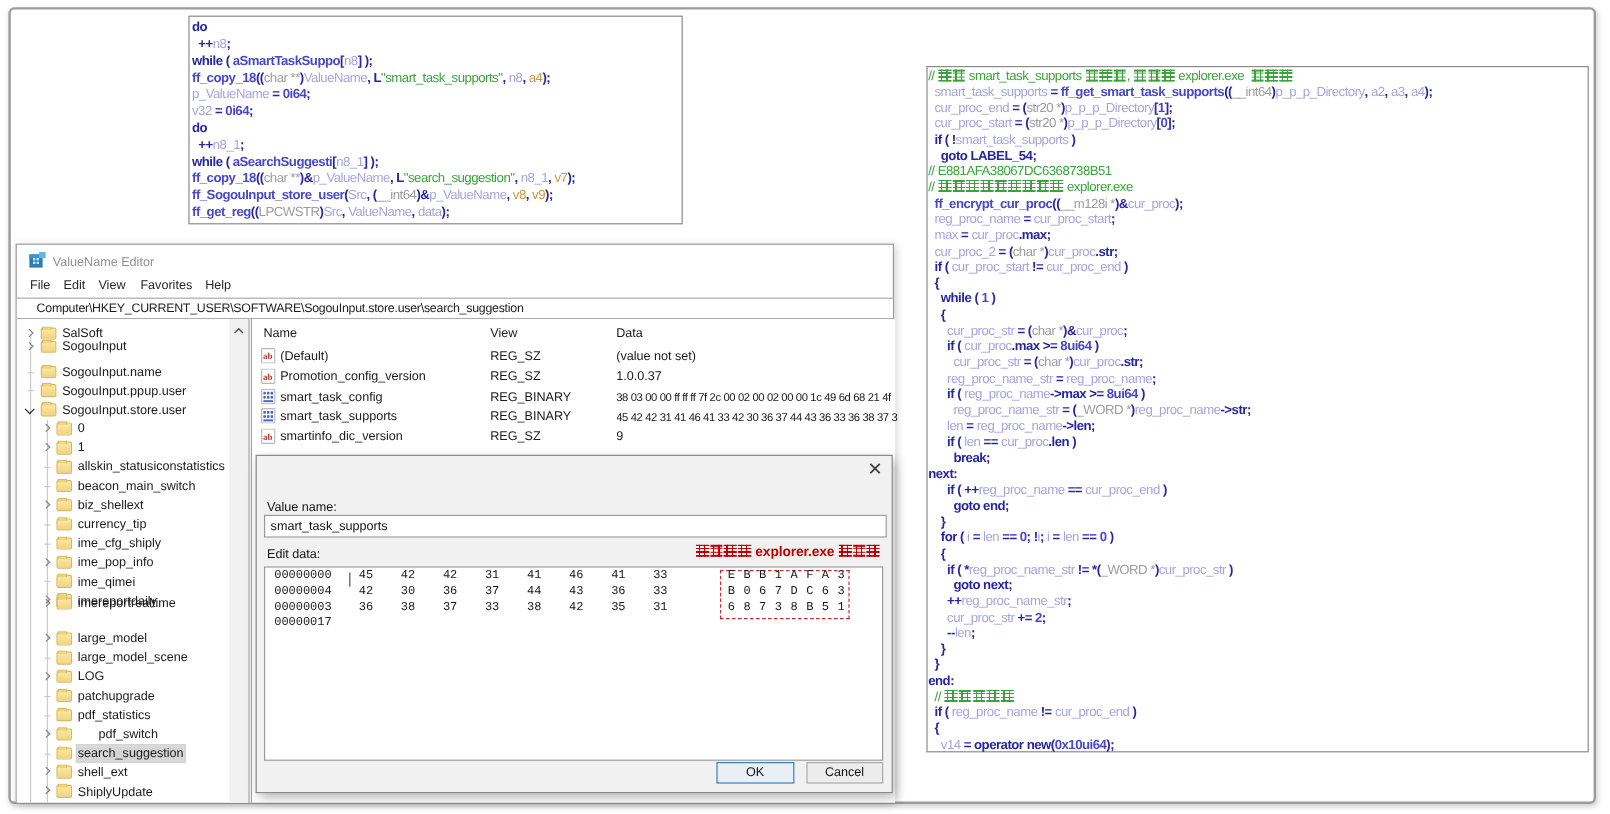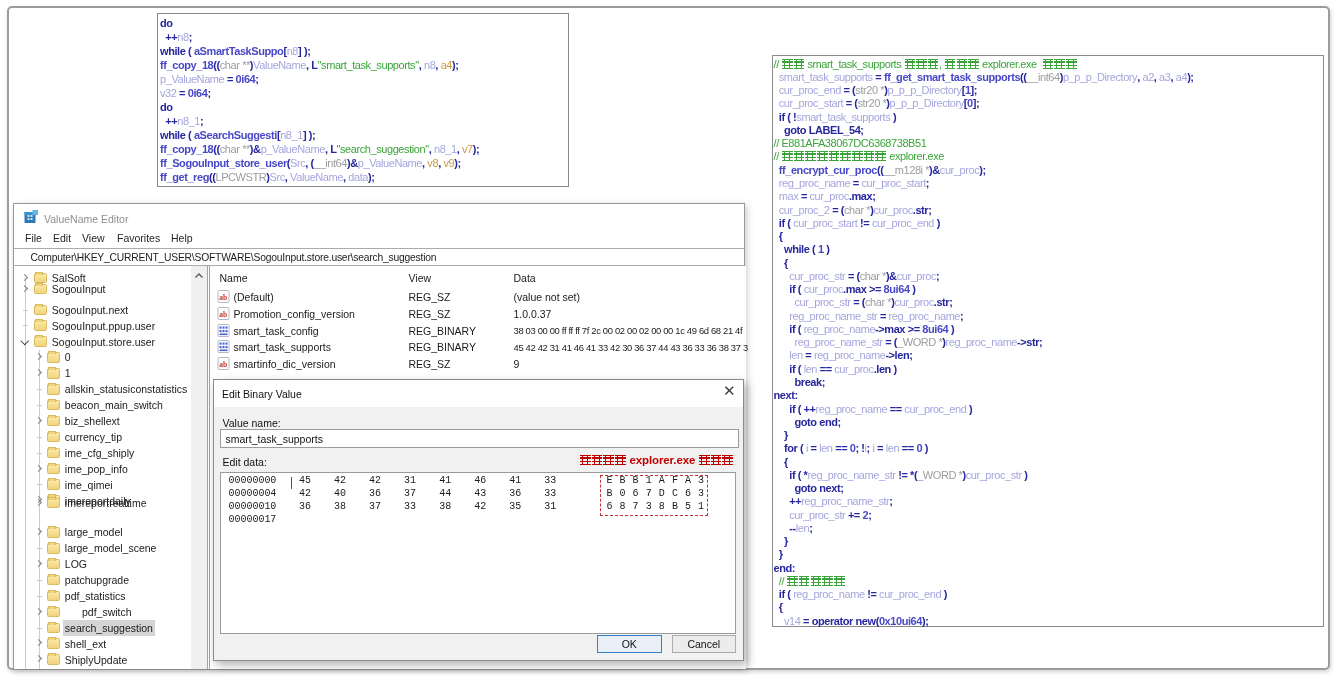--- a/index.html
+++ b/index.html
@@ -107,21 +107,21 @@
         <span class="tlab" style="left:37.8px">SalSoft</span>
       </div>
       <div class="trow" style="top:15px">
         <i class="chv" style="left:7.5px"></i>
         <i class="fold" style="left:20.0px"></i>
         <span class="tlab" style="left:37.8px">SogouInput</span>
       </div>
       <div class="trow" style="top:36.0px">
         <i class="stub" style="left:8.5px"></i>
         <i class="fold" style="left:20.0px"></i>
-        <span class="tlab" style="left:37.8px">SogouInput.next</span>
+        <span class="tlab" style="left:37.8px">SogouInput.name</span>
       </div>
       <div class="trow" style="top:51.9px">
         <i class="stub" style="left:8.5px"></i>
         <i class="fold" style="left:20.0px"></i>
         <span class="tlab" style="left:37.8px">SogouInput.ppup.user</span>
       </div>
       <div class="trow" style="top:67.8px">
         <i class="chvd" style="left:7.5px"></i>
         <i class="fold" style="left:20.0px"></i>
         <span class="tlab" style="left:37.8px">SogouInput.store.user</span>
@@ -296,23 +296,20 @@
           <rect x="1" y="0.5" width="11" height="12" rx="1" fill="#fdfdfd" stroke="#b8b8c6" stroke-width="1"></rect>
           <text x="2.2" y="9.5" font-size="7.5" font-weight="bold" fill="#c23b2e" font-family="Liberation Serif">ab</text>
         </svg>
         <span class="lname">smartinfo_dic_version</span>
         <span class="ltype">REG_SZ</span>
         <span class="ldata">9</span>
       </div>
   </div>
 </div>
 <div id="dlg">
-  <div class="cap">
-      <span>Edit Binary Value</span>
-    </div>
   <div class="x">✕</div>
   <div class="dlab" style="top:37px">Value name:</div>
   <div id="vni">smart_task_supports</div>
   <div class="dlab" style="top:76.5px">Edit data:</div>
   <div id="redan"><i class="cjr"></i><i class="cjr"></i><i class="cjr"></i><i class="cjr"></i> explorer.exe <i class="cjr"></i><i class="cjr"></i><i class="cjr"></i></div>
   <div id="hexbox">
     <div id="caret"></div>
     <div id="reddash"></div>
 <div class="hrow" style="top:1.8px">
         <span class="ha">00000000</span>
@@ -329,38 +326,38 @@
         <span class="hc" style="left:411.6px">B</span>
         <span class="hc" style="left:424.7px">1</span>
         <span class="hc" style="left:437.8px">A</span>
         <span class="hc" style="left:450.9px">F</span>
         <span class="hc" style="left:463.9px">A</span>
         <span class="hc" style="left:477.0px">3</span>
       </div>
       <div class="hrow" style="top:15.0px">
         <span class="ha">00000004</span>
         <span class="hb" style="left:78.0px">42</span>
-        <span class="hb" style="left:113.0px">40</span>
+        <span class="hb" style="left:113.0px">30</span>
         <span class="hb" style="left:148.1px">36</span>
         <span class="hb" style="left:183.1px">37</span>
         <span class="hb" style="left:218.2px">44</span>
         <span class="hb" style="left:253.2px">43</span>
         <span class="hb" style="left:288.3px">36</span>
         <span class="hb" style="left:323.3px">33</span>
         <span class="hc" style="left:385.5px">B</span>
         <span class="hc" style="left:398.6px">0</span>
         <span class="hc" style="left:411.6px">6</span>
         <span class="hc" style="left:424.7px">7</span>
         <span class="hc" style="left:437.8px">D</span>
         <span class="hc" style="left:450.9px">C</span>
         <span class="hc" style="left:463.9px">6</span>
         <span class="hc" style="left:477.0px">3</span>
       </div>
       <div class="hrow" style="top:28.1px">
-        <span class="ha">00000010</span>
+        <span class="ha">00000003</span>
         <span class="hb" style="left:78.0px">36</span>
         <span class="hb" style="left:113.0px">38</span>
         <span class="hb" style="left:148.1px">37</span>
         <span class="hb" style="left:183.1px">33</span>
         <span class="hb" style="left:218.2px">38</span>
         <span class="hb" style="left:253.2px">42</span>
         <span class="hb" style="left:288.3px">35</span>
         <span class="hb" style="left:323.3px">31</span>
         <span class="hc" style="left:385.5px">6</span>
         <span class="hc" style="left:398.6px">8</span>

